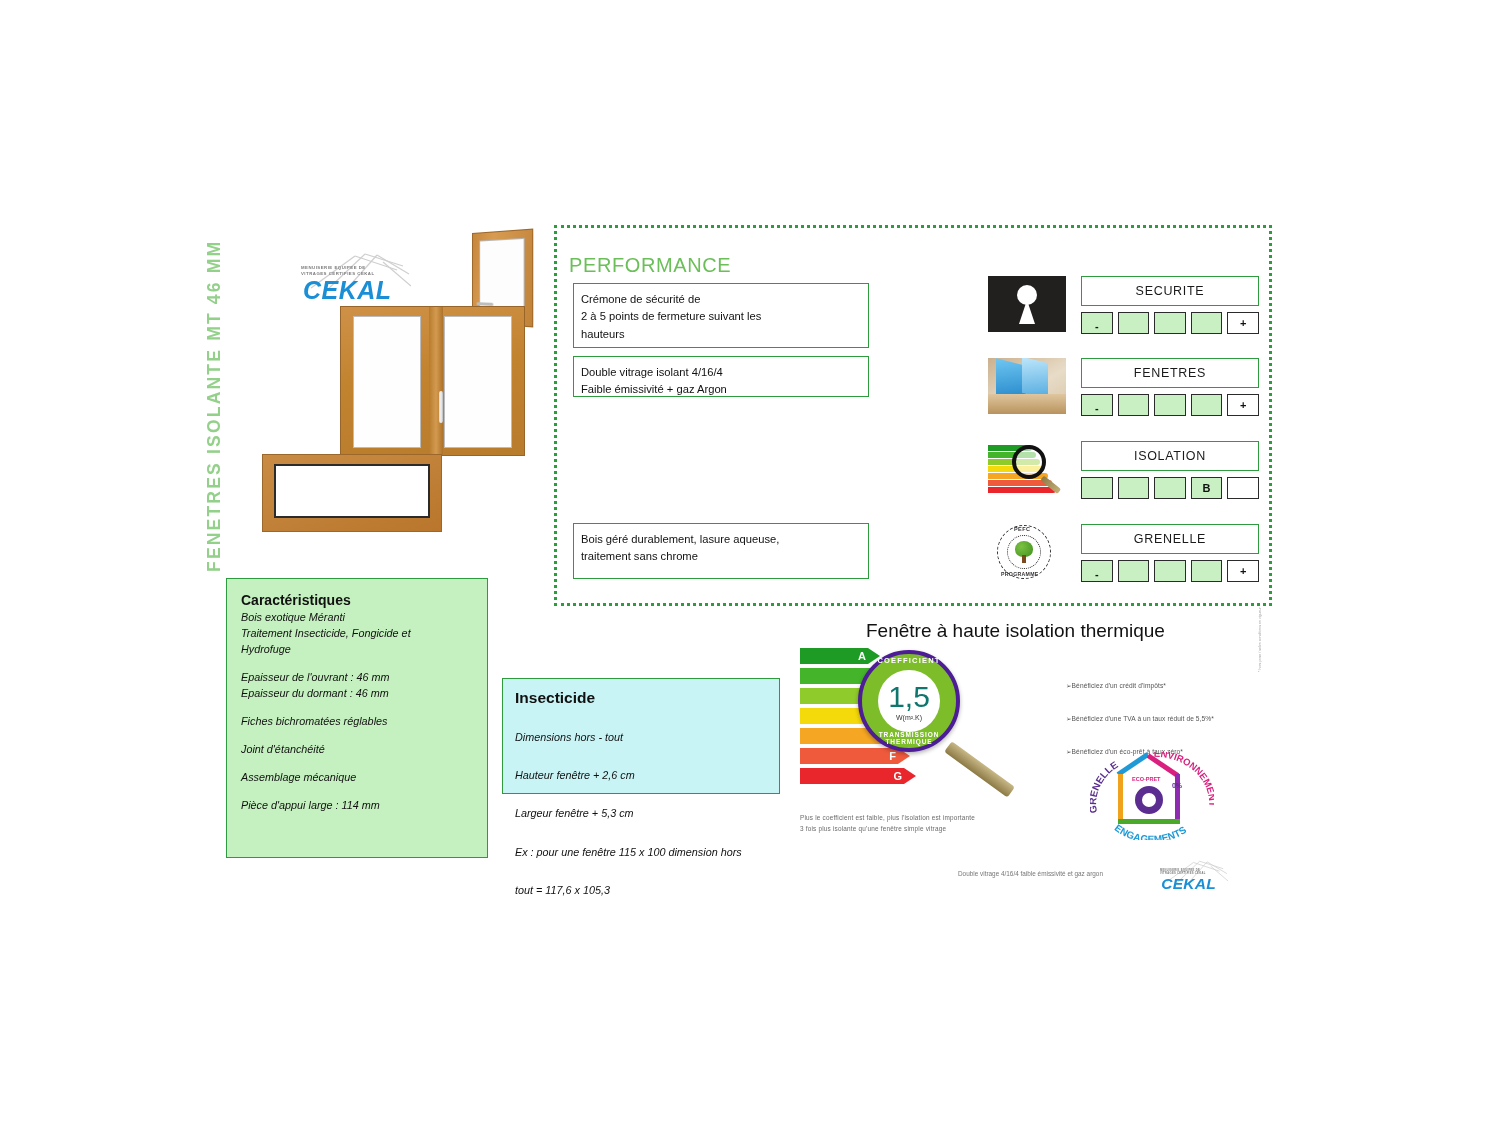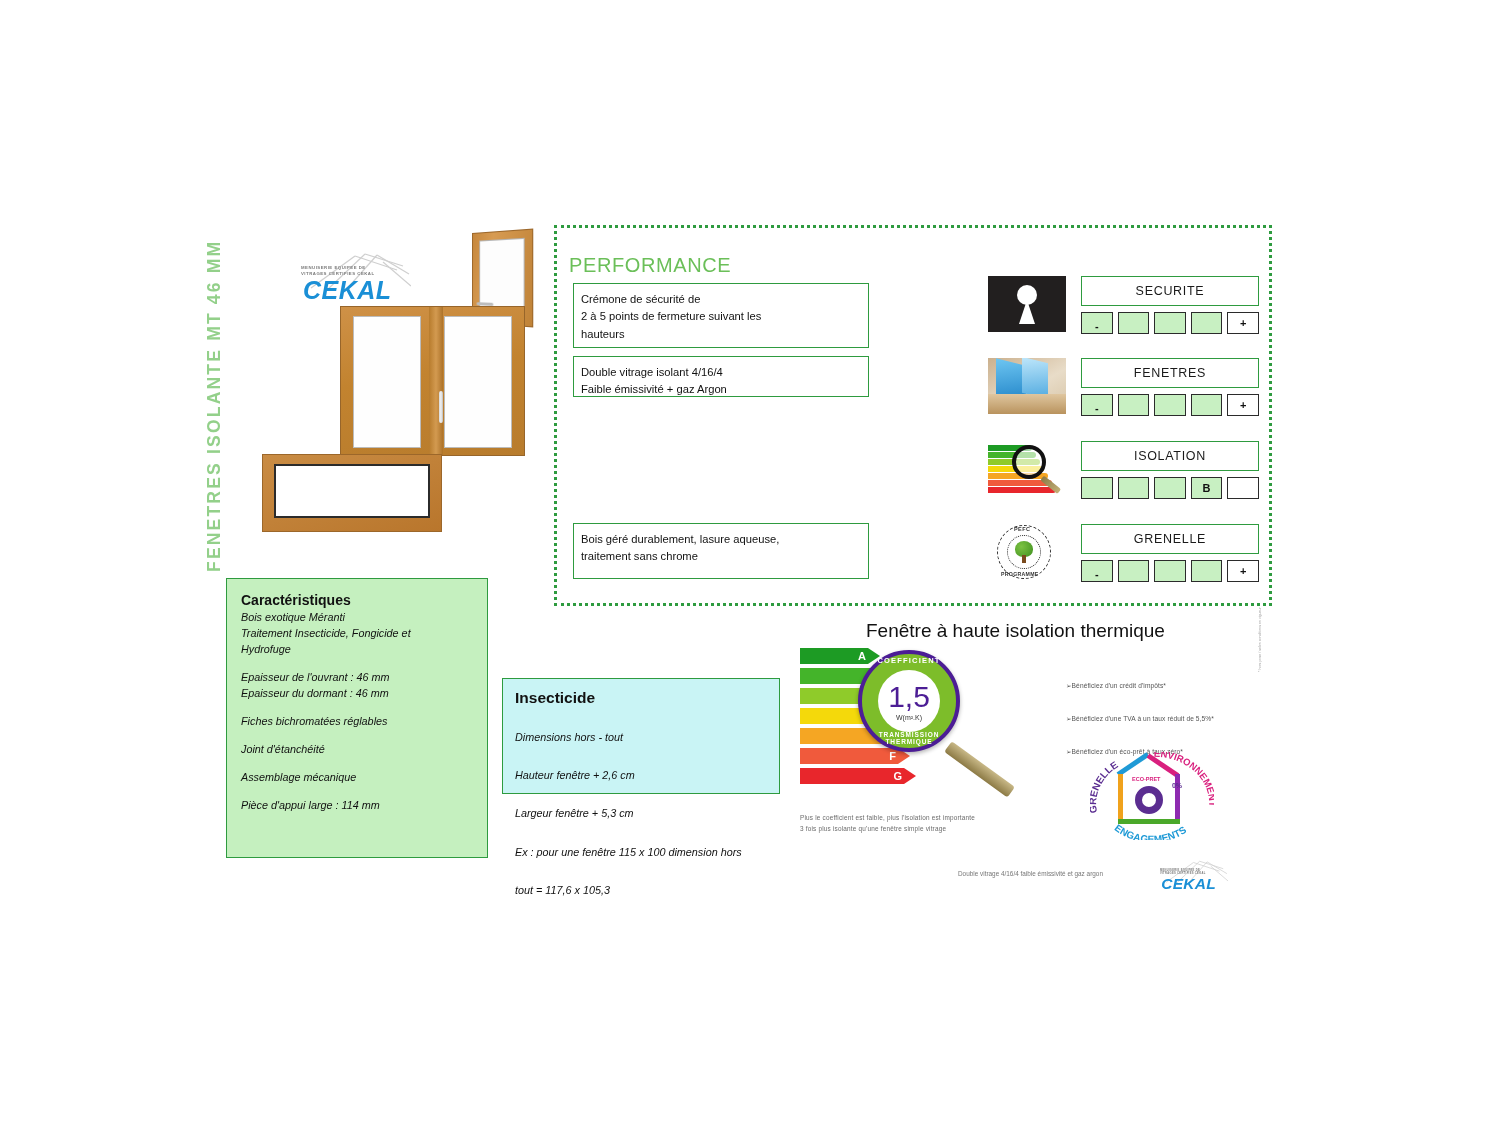--- a/index.html
+++ b/index.html
@@ -250,21 +250,21 @@
     position:absolute; left:858px; top:650px; width:102px; height:102px;
     border-radius:50%; background:#7dbd2a;
     border:4px solid #4c1d95;
     box-shadow:0 2px 4px rgba(0,0,0,.3);
   }
   .coef-circle .inner{
     position:absolute; left:16px; top:16px; right:16px; bottom:16px;
     border-radius:50%; background:#fff;
     display:flex; flex-direction:column; align-items:center; justify-content:center;
   }
-  .coef-circle .val{ font-size:30px; color:#4c1d95; line-height:1; }
+  .coef-circle .val{ font-size:30px; color:#0f766e; line-height:1; }
   .coef-circle .unit{ font-size:7px; color:#333; margin-top:2px; }
   .coef-circle .rtxt{
     position:absolute; left:0; top:2px; width:100%; text-align:center;
     font-size:7.5px; color:#fff; font-weight:700; letter-spacing:1.2px;
   }
   .coef-circle .rtxt.b{ top:auto; bottom:3px; letter-spacing:.9px; font-size:6.5px;}
   .mag-handle{
     position:absolute; left:948px; top:740px; width:78px; height:13px;
     background:linear-gradient(180deg,#c8b887,#8c7a45);
     transform:rotate(36deg); transform-origin:left center; border-radius:3px;

